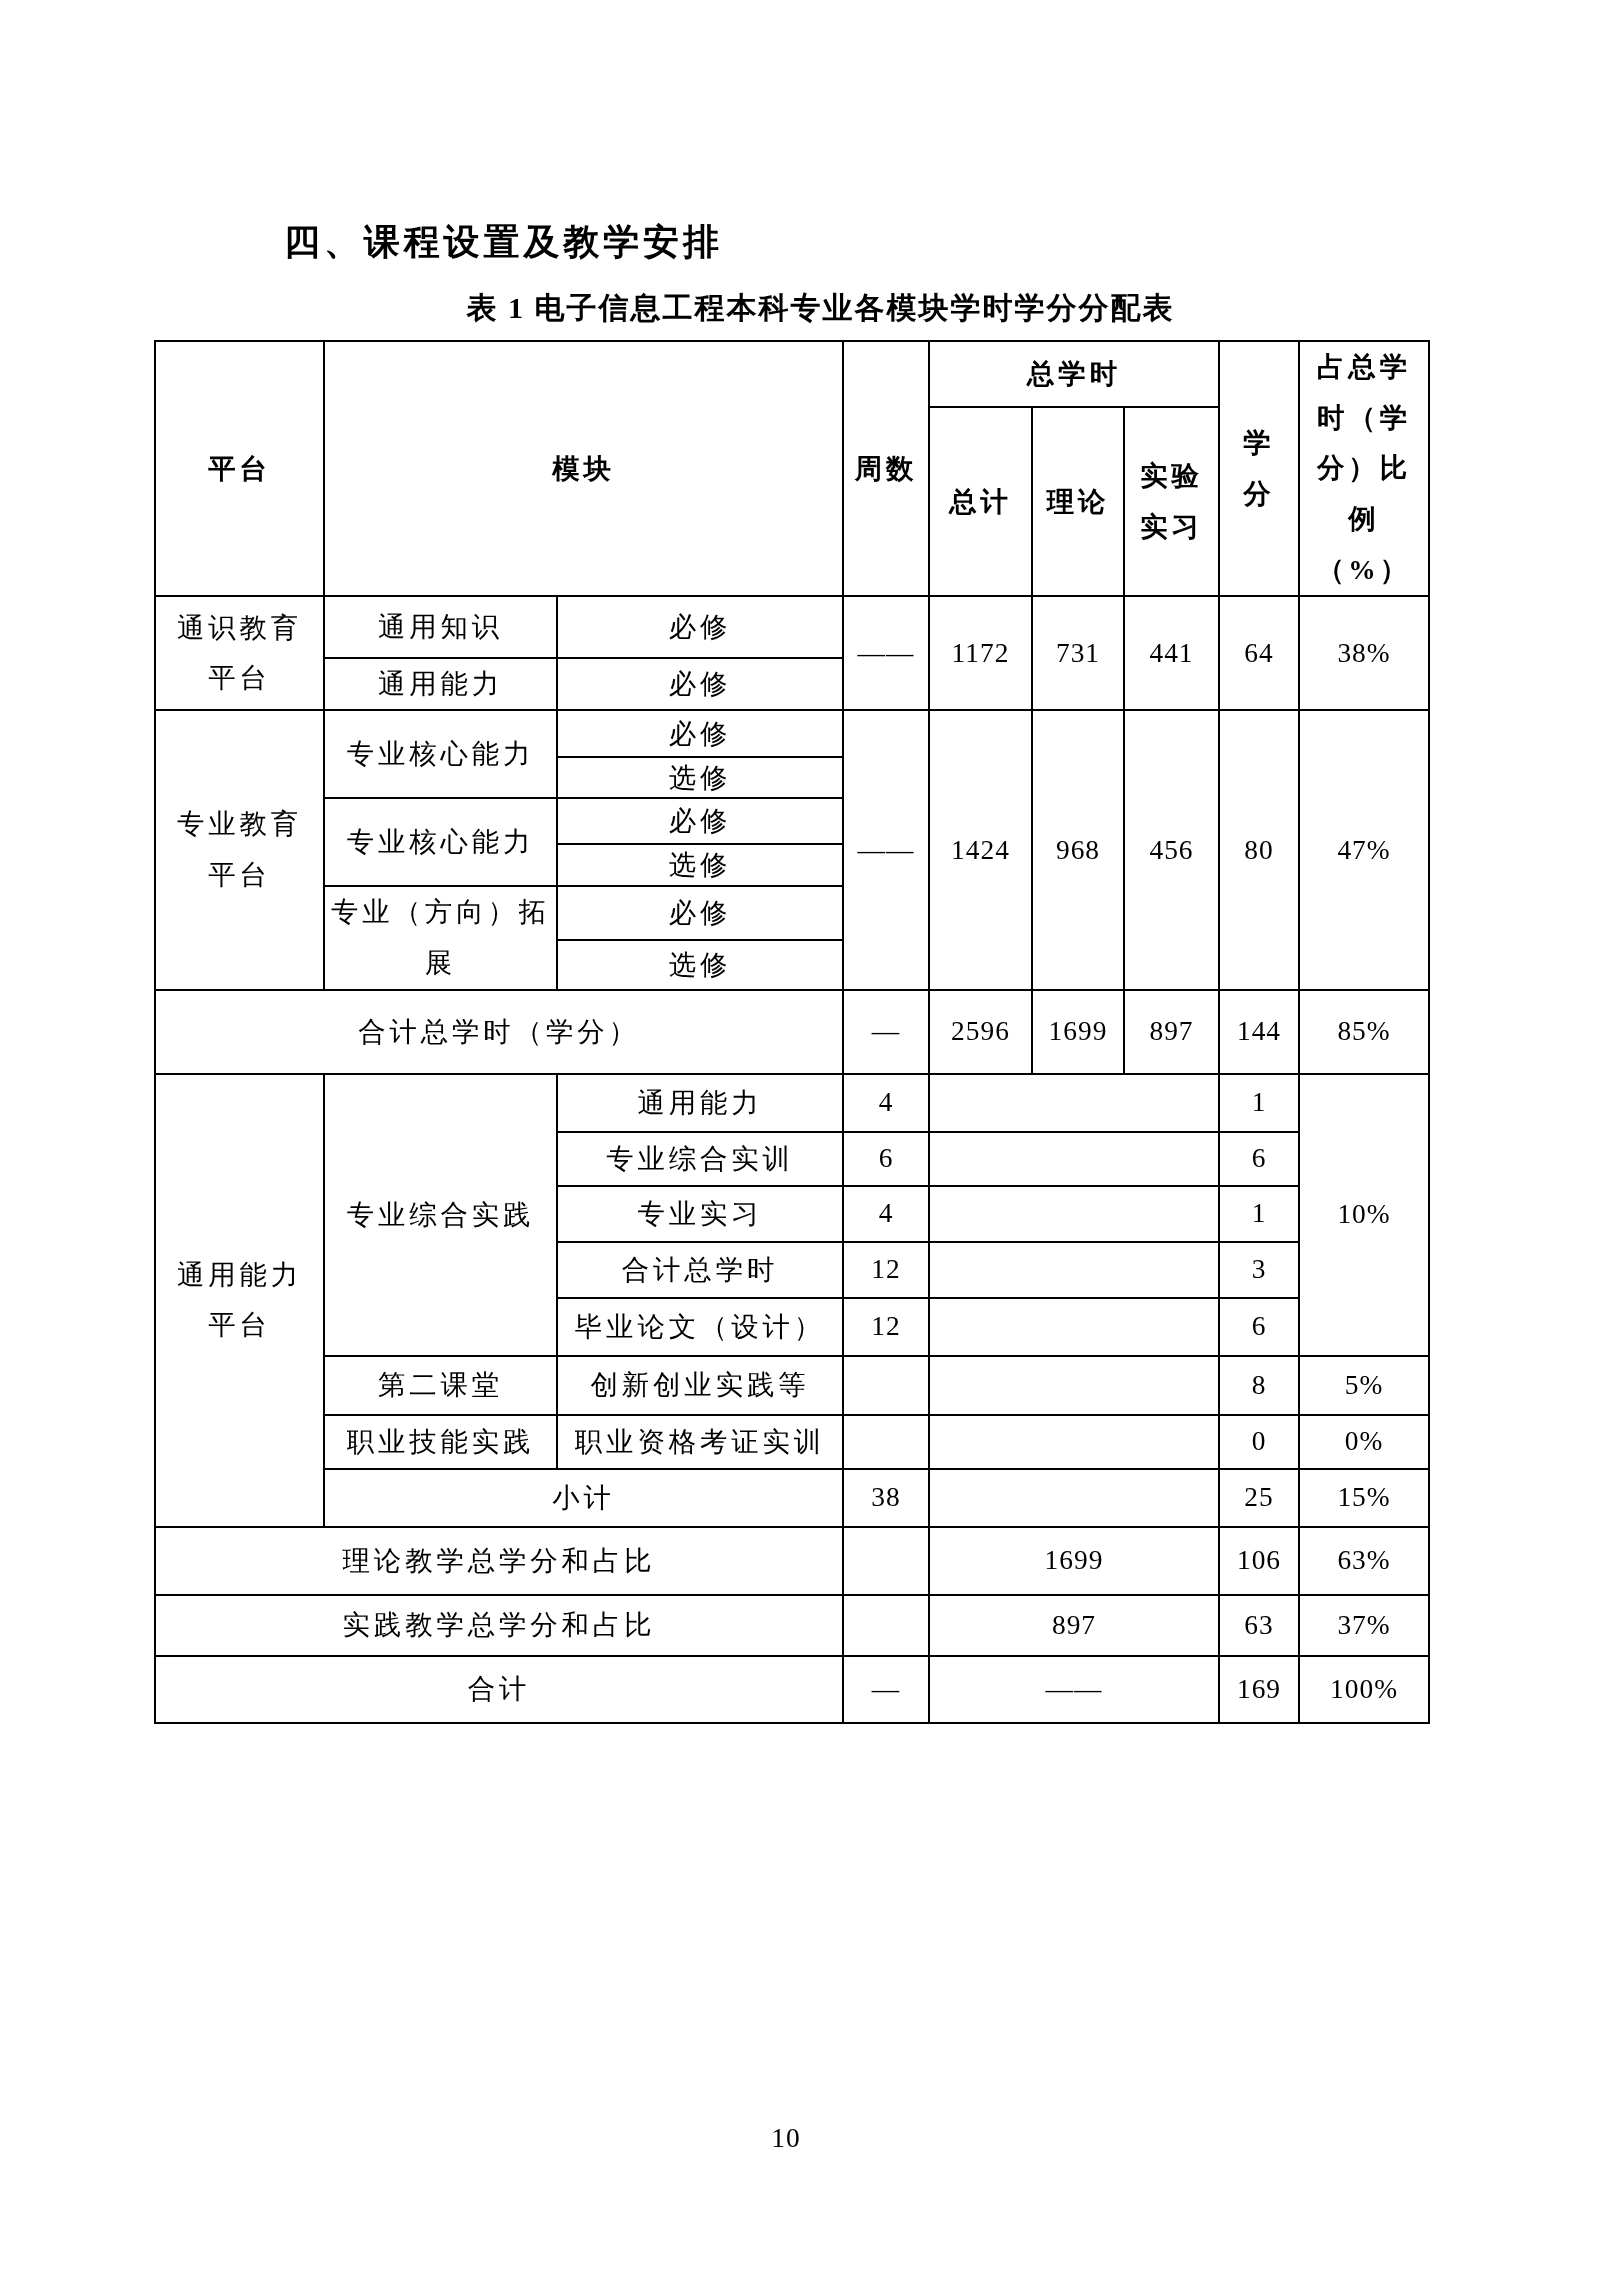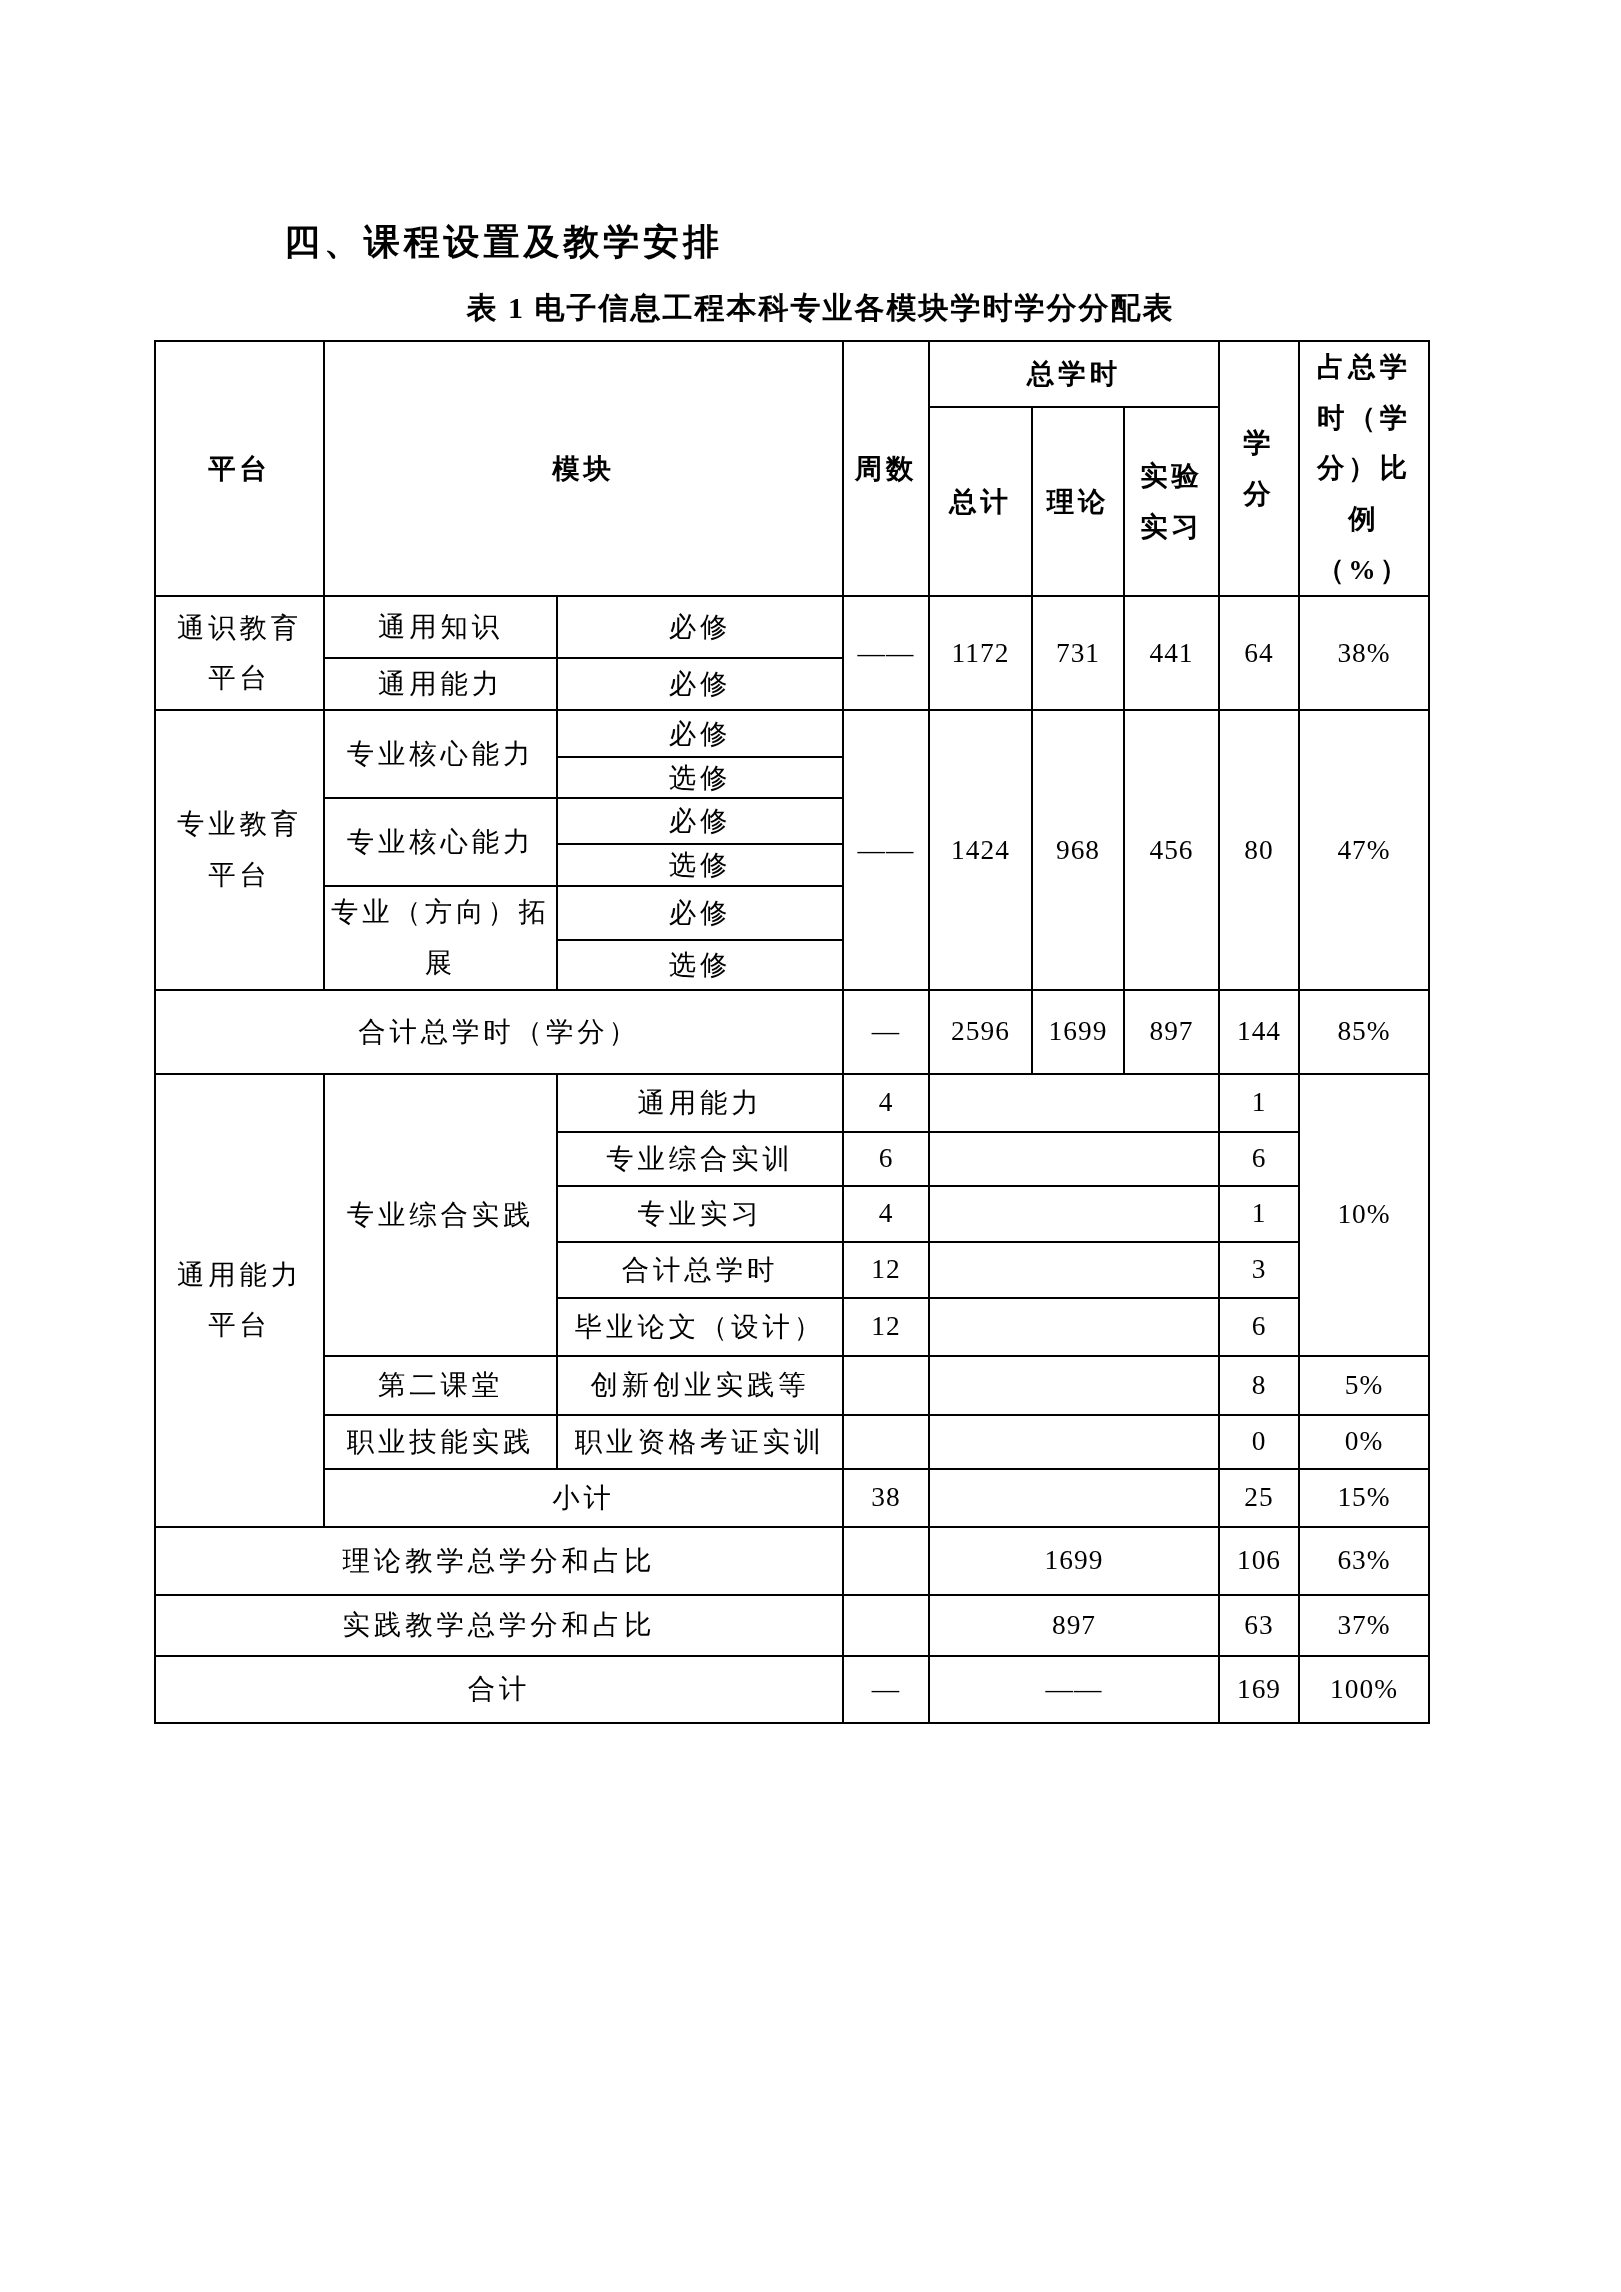--- a/index.html
+++ b/index.html
@@ -239,15 +239,16 @@
       <tr style="height:67px" class="sect">
         <td colspan="3">合计</td>
         <td class="num">—</td>
         <td colspan="3" class="num">——</td>
         <td class="num">169</td>
         <td class="num">100%</td>
       </tr>
     </tbody>
   </table>
 
+  <div class="page-number">10</div>
 
 </div>
 
 
 </body></html>

